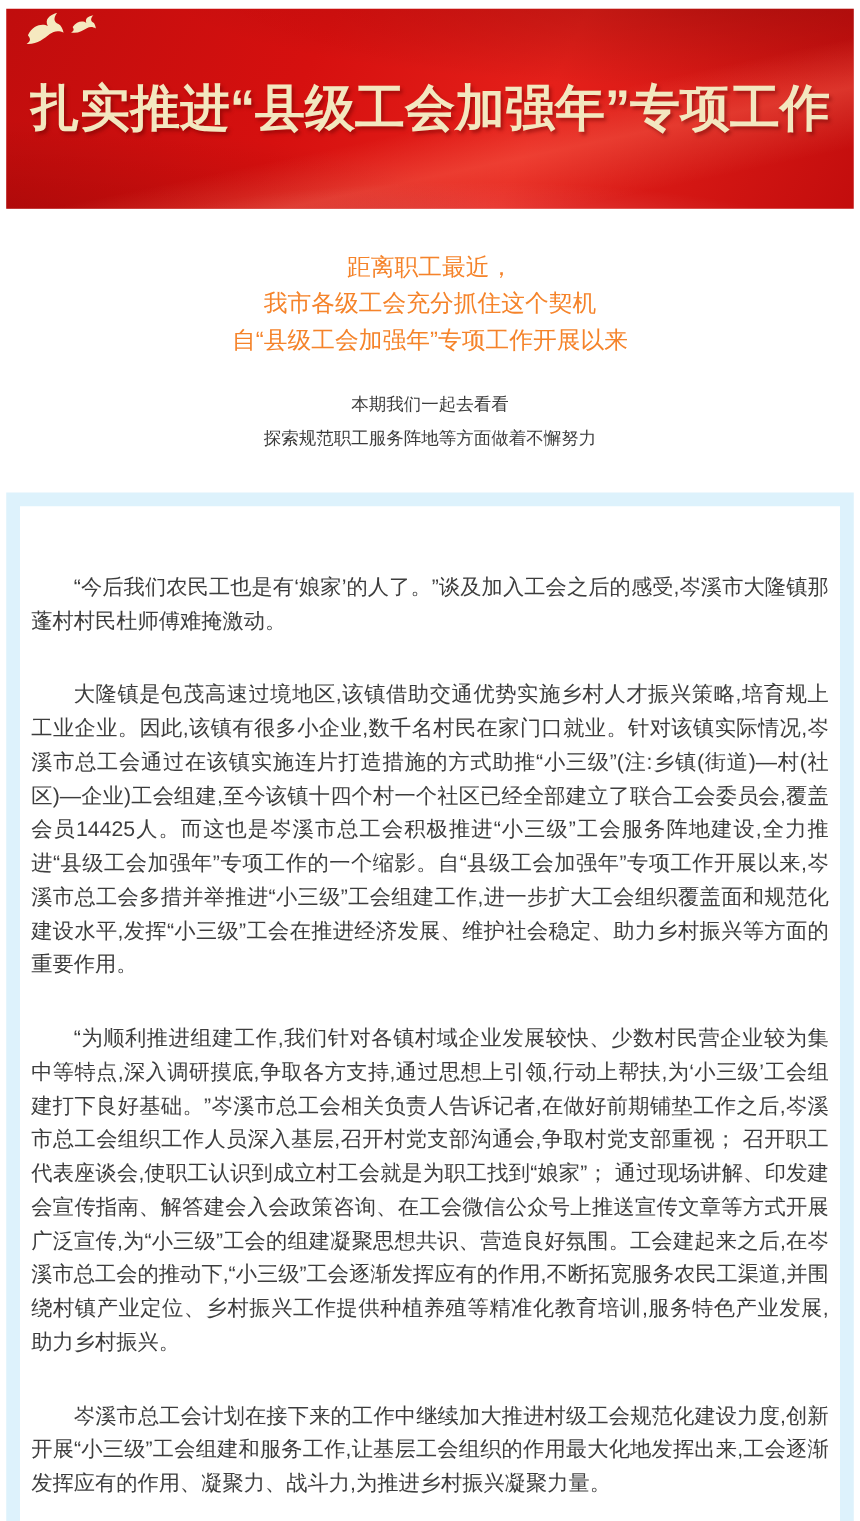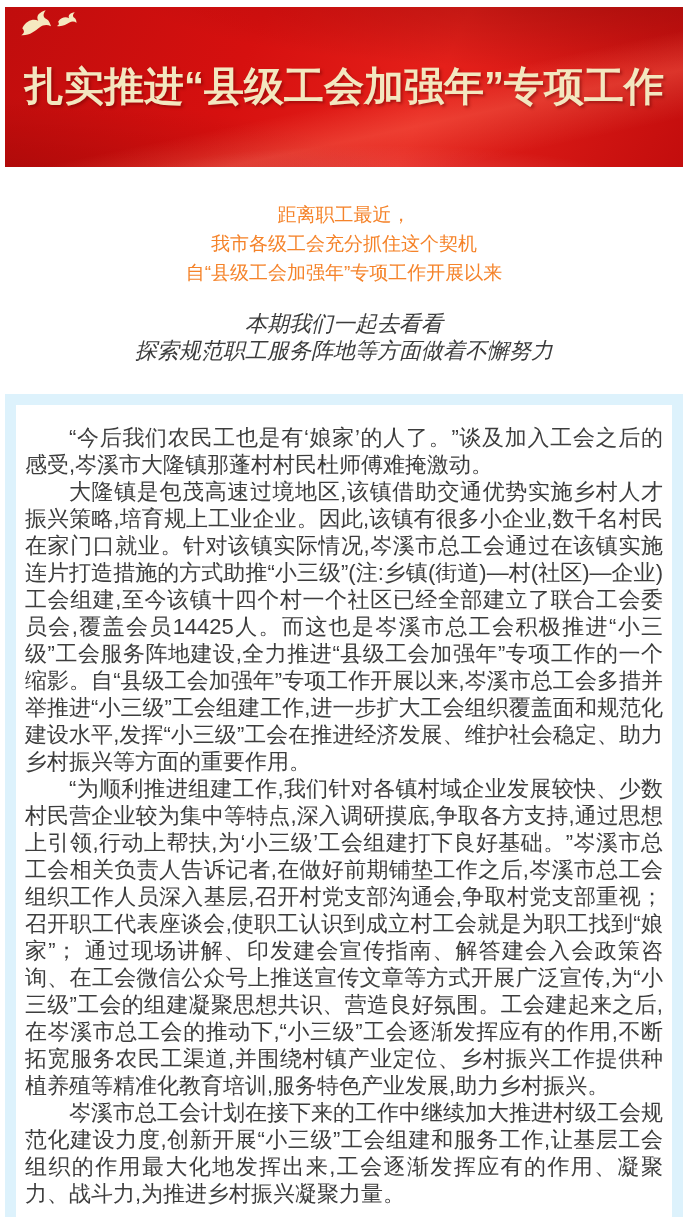--- a/index.html
+++ b/index.html
@@ -59,40 +59,40 @@
     text-align: center;
     color: var(--highlight, #f5832a);
     font-size: 19px;
     line-height: 29px;
     font-weight: 400;
   }
   .intro-plain {
     margin-top: 23px;
     text-align: center;
     color: #3b3b3b;
-    font-size: 22px;
+    font-size: 14px;
     line-height: 27px;
     font-weight: 400;
-    font-style: italic;
   }
 
   
   .article-card {
     margin: 30px 5px 0 5px;
     border: 11px solid var(--frame, #ddf2fc);
     background: #ffffff;
     padding: 19px 9px 23px 9px;
   }
   .article-card p {
-    font-size: 22px;
+    font-size: 17px;
     line-height: 27px;
     color: var(--body_text, #3d3d3d);
     text-align: justify;
     text-indent: 2em;
     word-break: break-all;
+    margin-top: 32px;
   }
 
   
   .credits {
     margin: 41px 5px 0 5px;
     padding-bottom: 8px;
   }
   .credit-row {
     font-size: 20px;
     line-height: 24.5px;

